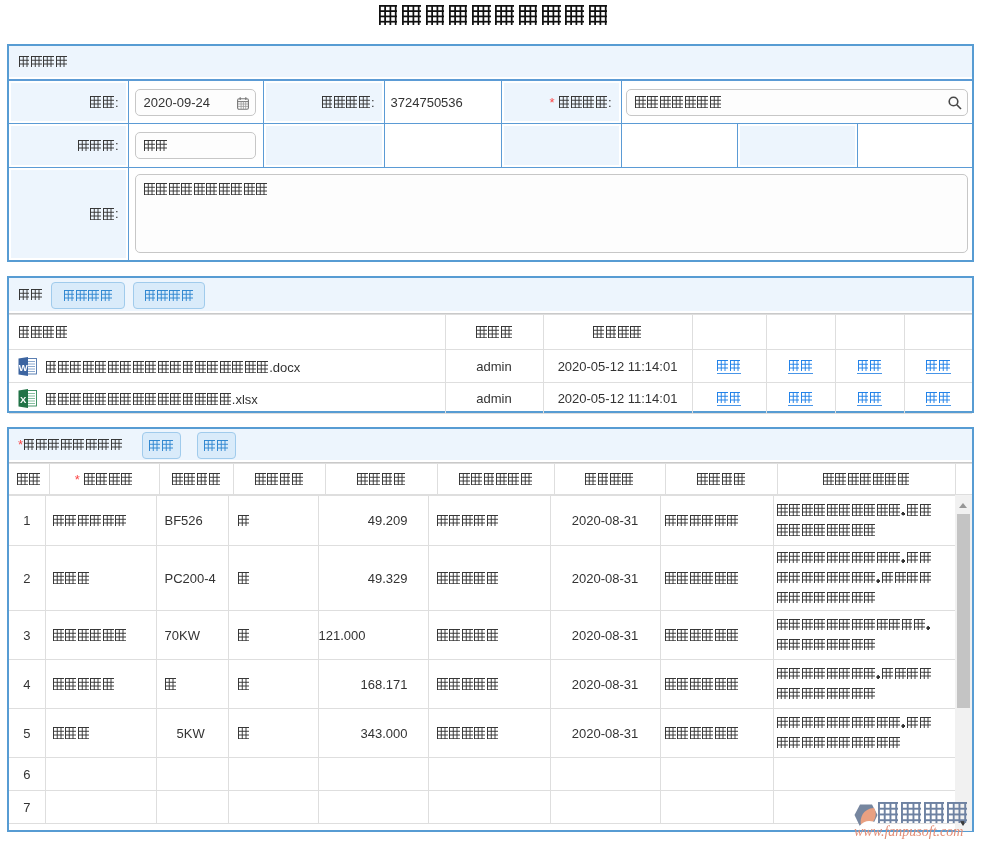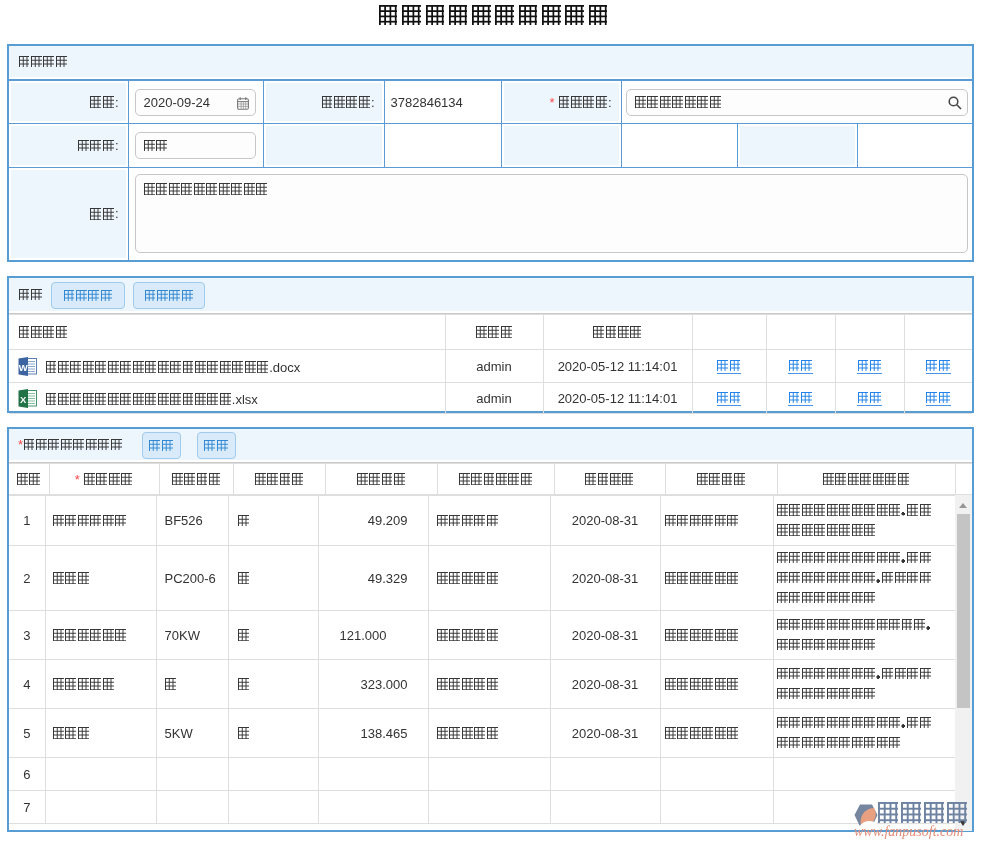--- a/index.html
+++ b/index.html
@@ -56,21 +56,21 @@
                 <line x1="1" y1="4.6" x2="11" y2="4.6" stroke="#777" stroke-width="1"></line>
                 <g stroke="#999" stroke-width=".8">
                   <line x1="4.1" y1="4.6" x2="4.1" y2="12"></line>
                   <line x1="6.4" y1="4.6" x2="6.4" y2="12"></line>
                   <line x1="8.7" y1="4.6" x2="8.7" y2="12"></line>
                   <line x1="1" y1="7" x2="11" y2="7"></line>
                   <line x1="1" y1="9.4" x2="11" y2="9.4"></line>
                 </g>
               </svg></span></td>
           <td class="lab"><i class="g"></i><i class="g"></i><i class="g"></i><i class="g"></i>:</td>
-          <td class="val">3782846134</td>
+          <td class="val">3724750536</td>
           <td class="lab"><span class="red">*</span> <i class="g"></i><i class="g"></i><i class="g"></i><i class="g"></i>:</td>
           <td class="val" colspan="3" style="padding-left:4px"><span class="inp" style="width:342px"><i class="g"></i><i class="g"></i><i class="g"></i><i class="g"></i><i class="g"></i><i class="g"></i><i class="g"></i><svg width="14" height="14" viewBox="0 0 14 14" style="position:absolute;right:5px;top:6px">
                 <circle cx="5.5" cy="5.5" r="4.3" fill="none" stroke="#484848" stroke-width="1.6"></circle>
                 <line x1="8.8" y1="8.8" x2="13" y2="13" stroke="#444" stroke-width="1.6"></line>
               </svg></span></td>
         </tr>
 <tr style="height:44px">
           <td class="lab"><i class="g"></i><i class="g"></i><i class="g"></i>:</td>
           <td class="val" style="padding-left:6px"><span class="inp" style="width:121px"><i class="g"></i><i class="g"></i></span></td>
           <td class="lab"></td>
@@ -205,56 +205,56 @@
 <td style="padding-left:9px"><i class="g"></i></td>
 <td style="text-align:right;padding-right:20px">49.209</td>
 <td style="padding-left:8px"><i class="g"></i><i class="g"></i><i class="g"></i><i class="g"></i><i class="g"></i></td>
 <td style="text-align:center">2020-08-31</td>
 <td style="padding-left:4px"><i class="g"></i><i class="g"></i><i class="g"></i><i class="g"></i><i class="g"></i><i class="g"></i></td>
 <td style="padding:2px 17px 2px 3px;line-height:20px"><i class="g"></i><i class="g"></i><i class="g"></i><i class="g"></i><i class="g"></i><i class="g"></i><i class="g"></i><i class="g"></i><i class="g"></i><i class="g"></i><i class="gd"></i><i class="g"></i><i class="g"></i><i class="g"></i><i class="g"></i><i class="g"></i><i class="g"></i><i class="g"></i><i class="g"></i><i class="g"></i><i class="g"></i></td>
 </tr>
 <tr style="height:65px">
 <td style="text-align:center">2</td>
 <td style="padding-left:7px"><i class="g"></i><i class="g"></i><i class="g"></i></td>
-<td style="padding-left:8px">PC200-6</td>
+<td style="padding-left:8px">PC200-4</td>
 <td style="padding-left:9px"><i class="g"></i></td>
 <td style="text-align:right;padding-right:20px">49.329</td>
 <td style="padding-left:8px"><i class="g"></i><i class="g"></i><i class="g"></i><i class="g"></i><i class="g"></i></td>
 <td style="text-align:center">2020-08-31</td>
 <td style="padding-left:4px"><i class="g"></i><i class="g"></i><i class="g"></i><i class="g"></i><i class="g"></i><i class="g"></i></td>
 <td style="padding:2px 17px 2px 3px;line-height:20px"><i class="g"></i><i class="g"></i><i class="g"></i><i class="g"></i><i class="g"></i><i class="g"></i><i class="g"></i><i class="g"></i><i class="g"></i><i class="g"></i><i class="gd"></i><i class="g"></i><i class="g"></i><i class="g"></i><i class="g"></i><i class="g"></i><i class="g"></i><i class="g"></i><i class="g"></i><i class="g"></i><i class="g"></i><i class="gd"></i><i class="g"></i><i class="g"></i><i class="g"></i><i class="g"></i><i class="g"></i><i class="g"></i><i class="g"></i><i class="g"></i><i class="g"></i><i class="g"></i><i class="g"></i><i class="g"></i></td>
 </tr>
 <tr style="height:49px">
 <td style="text-align:center">3</td>
 <td style="padding-left:7px"><i class="g"></i><i class="g"></i><i class="g"></i><i class="g"></i><i class="g"></i><i class="g"></i></td>
 <td style="padding-left:8px">70KW</td>
 <td style="padding-left:9px"><i class="g"></i></td>
-<td style="text-align:center;padding-right:20px">121.000</td>
+<td style="text-align:left;padding-right:20px">121.000</td>
 <td style="padding-left:8px"><i class="g"></i><i class="g"></i><i class="g"></i><i class="g"></i><i class="g"></i></td>
 <td style="text-align:center">2020-08-31</td>
 <td style="padding-left:4px"><i class="g"></i><i class="g"></i><i class="g"></i><i class="g"></i><i class="g"></i><i class="g"></i></td>
 <td style="padding:2px 17px 2px 3px;line-height:20px"><i class="g"></i><i class="g"></i><i class="g"></i><i class="g"></i><i class="g"></i><i class="g"></i><i class="g"></i><i class="g"></i><i class="g"></i><i class="g"></i><i class="g"></i><i class="g"></i><i class="gd"></i><i class="g"></i><i class="g"></i><i class="g"></i><i class="g"></i><i class="g"></i><i class="g"></i><i class="g"></i><i class="g"></i></td>
 </tr>
 <tr style="height:49px">
 <td style="text-align:center">4</td>
 <td style="padding-left:7px"><i class="g"></i><i class="g"></i><i class="g"></i><i class="g"></i><i class="g"></i></td>
 <td style="padding-left:8px"><i class="g"></i></td>
 <td style="padding-left:9px"><i class="g"></i></td>
-<td style="text-align:right;padding-right:20px">323.000</td>
+<td style="text-align:right;padding-right:20px">168.171</td>
 <td style="padding-left:8px"><i class="g"></i><i class="g"></i><i class="g"></i><i class="g"></i><i class="g"></i></td>
 <td style="text-align:center">2020-08-31</td>
 <td style="padding-left:4px"><i class="g"></i><i class="g"></i><i class="g"></i><i class="g"></i><i class="g"></i><i class="g"></i></td>
 <td style="padding:2px 17px 2px 3px;line-height:20px"><i class="g"></i><i class="g"></i><i class="g"></i><i class="g"></i><i class="g"></i><i class="g"></i><i class="g"></i><i class="g"></i><i class="gd"></i><i class="g"></i><i class="g"></i><i class="g"></i><i class="g"></i><i class="g"></i><i class="g"></i><i class="g"></i><i class="g"></i><i class="g"></i><i class="g"></i><i class="g"></i><i class="g"></i></td>
 </tr>
 <tr style="height:49px">
 <td style="text-align:center">5</td>
 <td style="padding-left:7px"><i class="g"></i><i class="g"></i><i class="g"></i></td>
-<td style="padding-left:8px">5KW</td>
-<td style="padding-left:9px"><i class="g"></i></td>
-<td style="text-align:right;padding-right:20px">138.465</td>
+<td style="padding-left:20px">5KW</td>
+<td style="padding-left:9px"><i class="g"></i></td>
+<td style="text-align:right;padding-right:20px">343.000</td>
 <td style="padding-left:8px"><i class="g"></i><i class="g"></i><i class="g"></i><i class="g"></i><i class="g"></i></td>
 <td style="text-align:center">2020-08-31</td>
 <td style="padding-left:4px"><i class="g"></i><i class="g"></i><i class="g"></i><i class="g"></i><i class="g"></i><i class="g"></i></td>
 <td style="padding:2px 17px 2px 3px;line-height:20px"><i class="g"></i><i class="g"></i><i class="g"></i><i class="g"></i><i class="g"></i><i class="g"></i><i class="g"></i><i class="g"></i><i class="g"></i><i class="g"></i><i class="gd"></i><i class="g"></i><i class="g"></i><i class="g"></i><i class="g"></i><i class="g"></i><i class="g"></i><i class="g"></i><i class="g"></i><i class="g"></i><i class="g"></i><i class="g"></i><i class="g"></i></td>
 </tr>
 <tr style="height:33px">
 <td style="text-align:center">6</td>
 <td style="padding-left:7px"></td>
 <td style="padding-left:8px"></td>
 <td style="padding-left:9px"></td>

